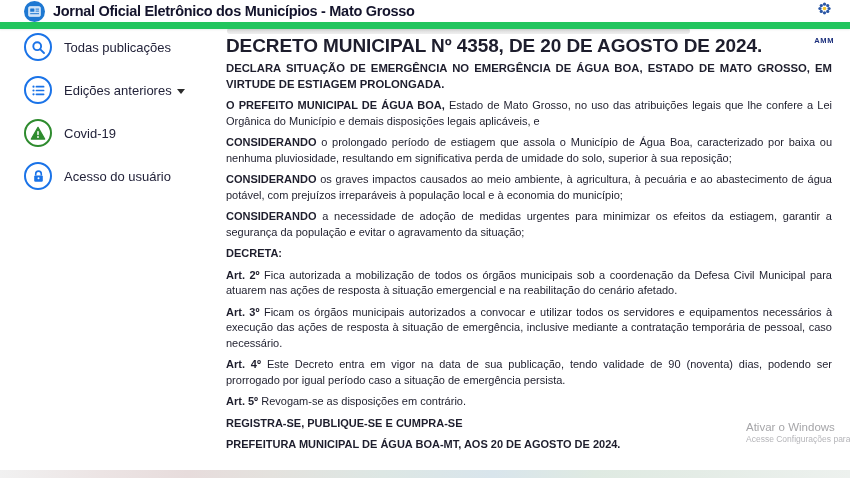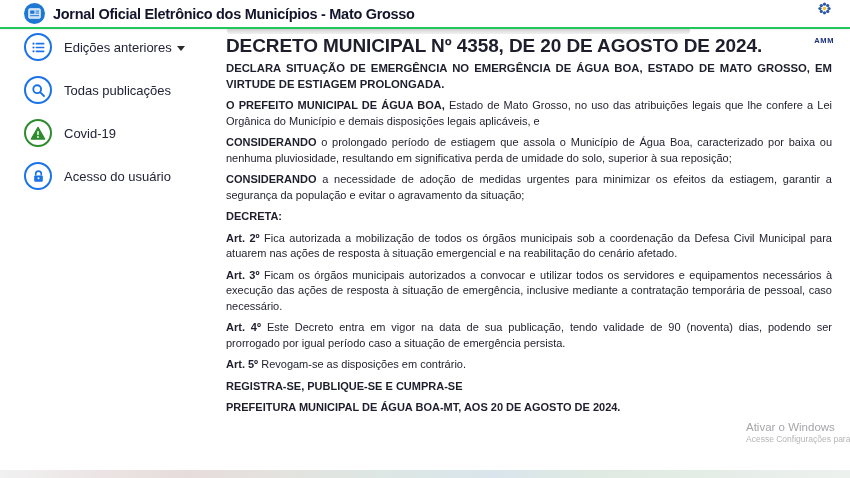--- a/index.html
+++ b/index.html
@@ -7,21 +7,21 @@
   body {
     position:relative;
     font-family:"Liberation Sans", sans-serif;
     background:#ffffff;
     color:#1f1f2e;
   }
 
   
   .header {
     position:absolute; top:0; left:0; width:850px; height:29px;
-    background:#fff; border-bottom:2px solid #22c55e;
+    background:#fff; border-bottom:7px solid #22c55e;
     box-shadow:0 1px 2px rgba(0,0,0,.07);
     display:flex; align-items:center; padding-left:24px; z-index:6;
   }
   .brand-circle {
     width:21px; height:21px; border-radius:50%;
     background:#1e78d2; display:flex; align-items:center; justify-content:center;
     flex:0 0 auto;
   }
   .header-title {
     margin-left:8px; font-size:14.5px; font-weight:bold; color:#14142c;
@@ -118,48 +118,48 @@
       </svg>
     </span>
     <span class="amm-label">AMM</span>
   </div>
 </div>
 
 <div class="sidebar">
   <div class="side-item">
     <span class="ring icon-holder" style="border-color: rgb(26, 115, 232);">
         <svg width="15" height="15" viewBox="0 0 15 15">
+          <circle cx="6.2" cy="6.2" r="3.9" fill="none" stroke="#1a73e8" stroke-width="1.9"></circle>
+          <line x1="9.3" y1="9.3" x2="13" y2="13" stroke="#1a73e8" stroke-width="1.9" stroke-linecap="round"></line>
+        </svg>
+      </span>
+    <span class="side-label">Todas publicações</span>
+
+  </div>
+
+  <div class="side-item">
+    <span class="ring icon-holder" style="border-color: rgb(26, 115, 232);">
+        <svg width="15" height="15" viewBox="0 0 15 15">
           <g stroke="#1a73e8" stroke-width="1.7" stroke-linecap="round">
             <line x1="5.4" y1="3.7" x2="12.6" y2="3.7"></line>
             <line x1="5.4" y1="7.5" x2="12.6" y2="7.5"></line>
             <line x1="5.4" y1="11.3" x2="12.6" y2="11.3"></line>
           </g>
           <g fill="#1a73e8">
             <circle cx="2.5" cy="3.7" r="1.1"></circle>
             <circle cx="2.5" cy="7.5" r="1.1"></circle>
             <circle cx="2.5" cy="11.3" r="1.1"></circle>
           </g>
         </svg>
       </span>
     <span class="side-label">Edições anteriores</span>
     <span class="caret"></span>
   </div>
 
   <div class="side-item">
-    <span class="ring icon-holder" style="border-color: rgb(26, 115, 232);">
-        <svg width="15" height="15" viewBox="0 0 15 15">
-          <circle cx="6.2" cy="6.2" r="3.9" fill="none" stroke="#1a73e8" stroke-width="1.9"></circle>
-          <line x1="9.3" y1="9.3" x2="13" y2="13" stroke="#1a73e8" stroke-width="1.9" stroke-linecap="round"></line>
-        </svg>
-      </span>
-    <span class="side-label">Todas publicações</span>
-
-  </div>
-
-  <div class="side-item">
     <span class="ring icon-holder" style="border-color: rgb(46, 139, 46);">
         <svg width="16" height="15" viewBox="0 0 16 15">
           <path d="M8 1.4 L14.7 13 H1.3 Z" fill="#2e8b2e" stroke="#2e8b2e" stroke-width="1.3" stroke-linejoin="round"></path>
           <rect x="7.25" y="5.1" width="1.5" height="4.1" rx="0.7" fill="#fff"></rect>
           <circle cx="8" cy="11" r="0.95" fill="#fff"></circle>
         </svg>
       </span>
     <span class="side-label">Covid-19</span>
 
   </div>
@@ -180,20 +180,21 @@
 <div class="doc-strip"></div>
 
 <div class="doc">
   <div class="doc-title">DECRETO MUNICIPAL Nº 4358, DE 20 DE AGOSTO DE 2024.</div>
   <div class="doc-subtitle">DECLARA SITUAÇÃO DE EMERGÊNCIA NO EMERGÊNCIA DE ÁGUA BOA, ESTADO DE MATO GROSSO, EM VIRTUDE DE ESTIAGEM PROLONGADA.</div>
   <div id="doc-body">
   <p class="para"><span class="lead">O PREFEITO MUNICIPAL DE ÁGUA BOA,</span><span class="rest"> Estado de Mato Grosso, no uso das atribuições legais que lhe confere a Lei Orgânica do Município e demais disposições legais aplicáveis, e</span></p>
 
   <p class="para"><span class="lead">CONSIDERANDO</span><span class="rest"> o prolongado período de estiagem que assola o Município de Água Boa, caracterizado por baixa ou nenhuma pluviosidade, resultando em significativa perda de umidade do solo, superior à sua reposição;</span></p>
 
+  <p class="para"><span class="lead">CONSIDERANDO</span><span class="rest"> os graves impactos causados ao meio ambiente, à agricultura, à pecuária e ao abastecimento de água potável, com prejuízos irreparáveis à população local e à economia do município;</span></p>
 
   <p class="para"><span class="lead">CONSIDERANDO</span><span class="rest"> a necessidade de adoção de medidas urgentes para minimizar os efeitos da estiagem, garantir a segurança da população e evitar o agravamento da situação;</span></p>
 
   <p class="para"><span class="lead">DECRETA:</span><span class="rest"></span></p>
 
 
   <p class="para"><span class="lead">Art. 2º</span><span class="rest"> Fica autorizada a mobilização de todos os órgãos municipais sob a coordenação da Defesa Civil Municipal para atuarem nas ações de resposta à situação emergencial e na reabilitação do cenário afetado.</span></p>
 
   <p class="para"><span class="lead">Art. 3º</span><span class="rest"> Ficam os órgãos municipais autorizados a convocar e utilizar todos os servidores e equipamentos necessários à execução das ações de resposta à situação de emergência, inclusive mediante a contratação temporária de pessoal, caso necessário.</span></p>
 

